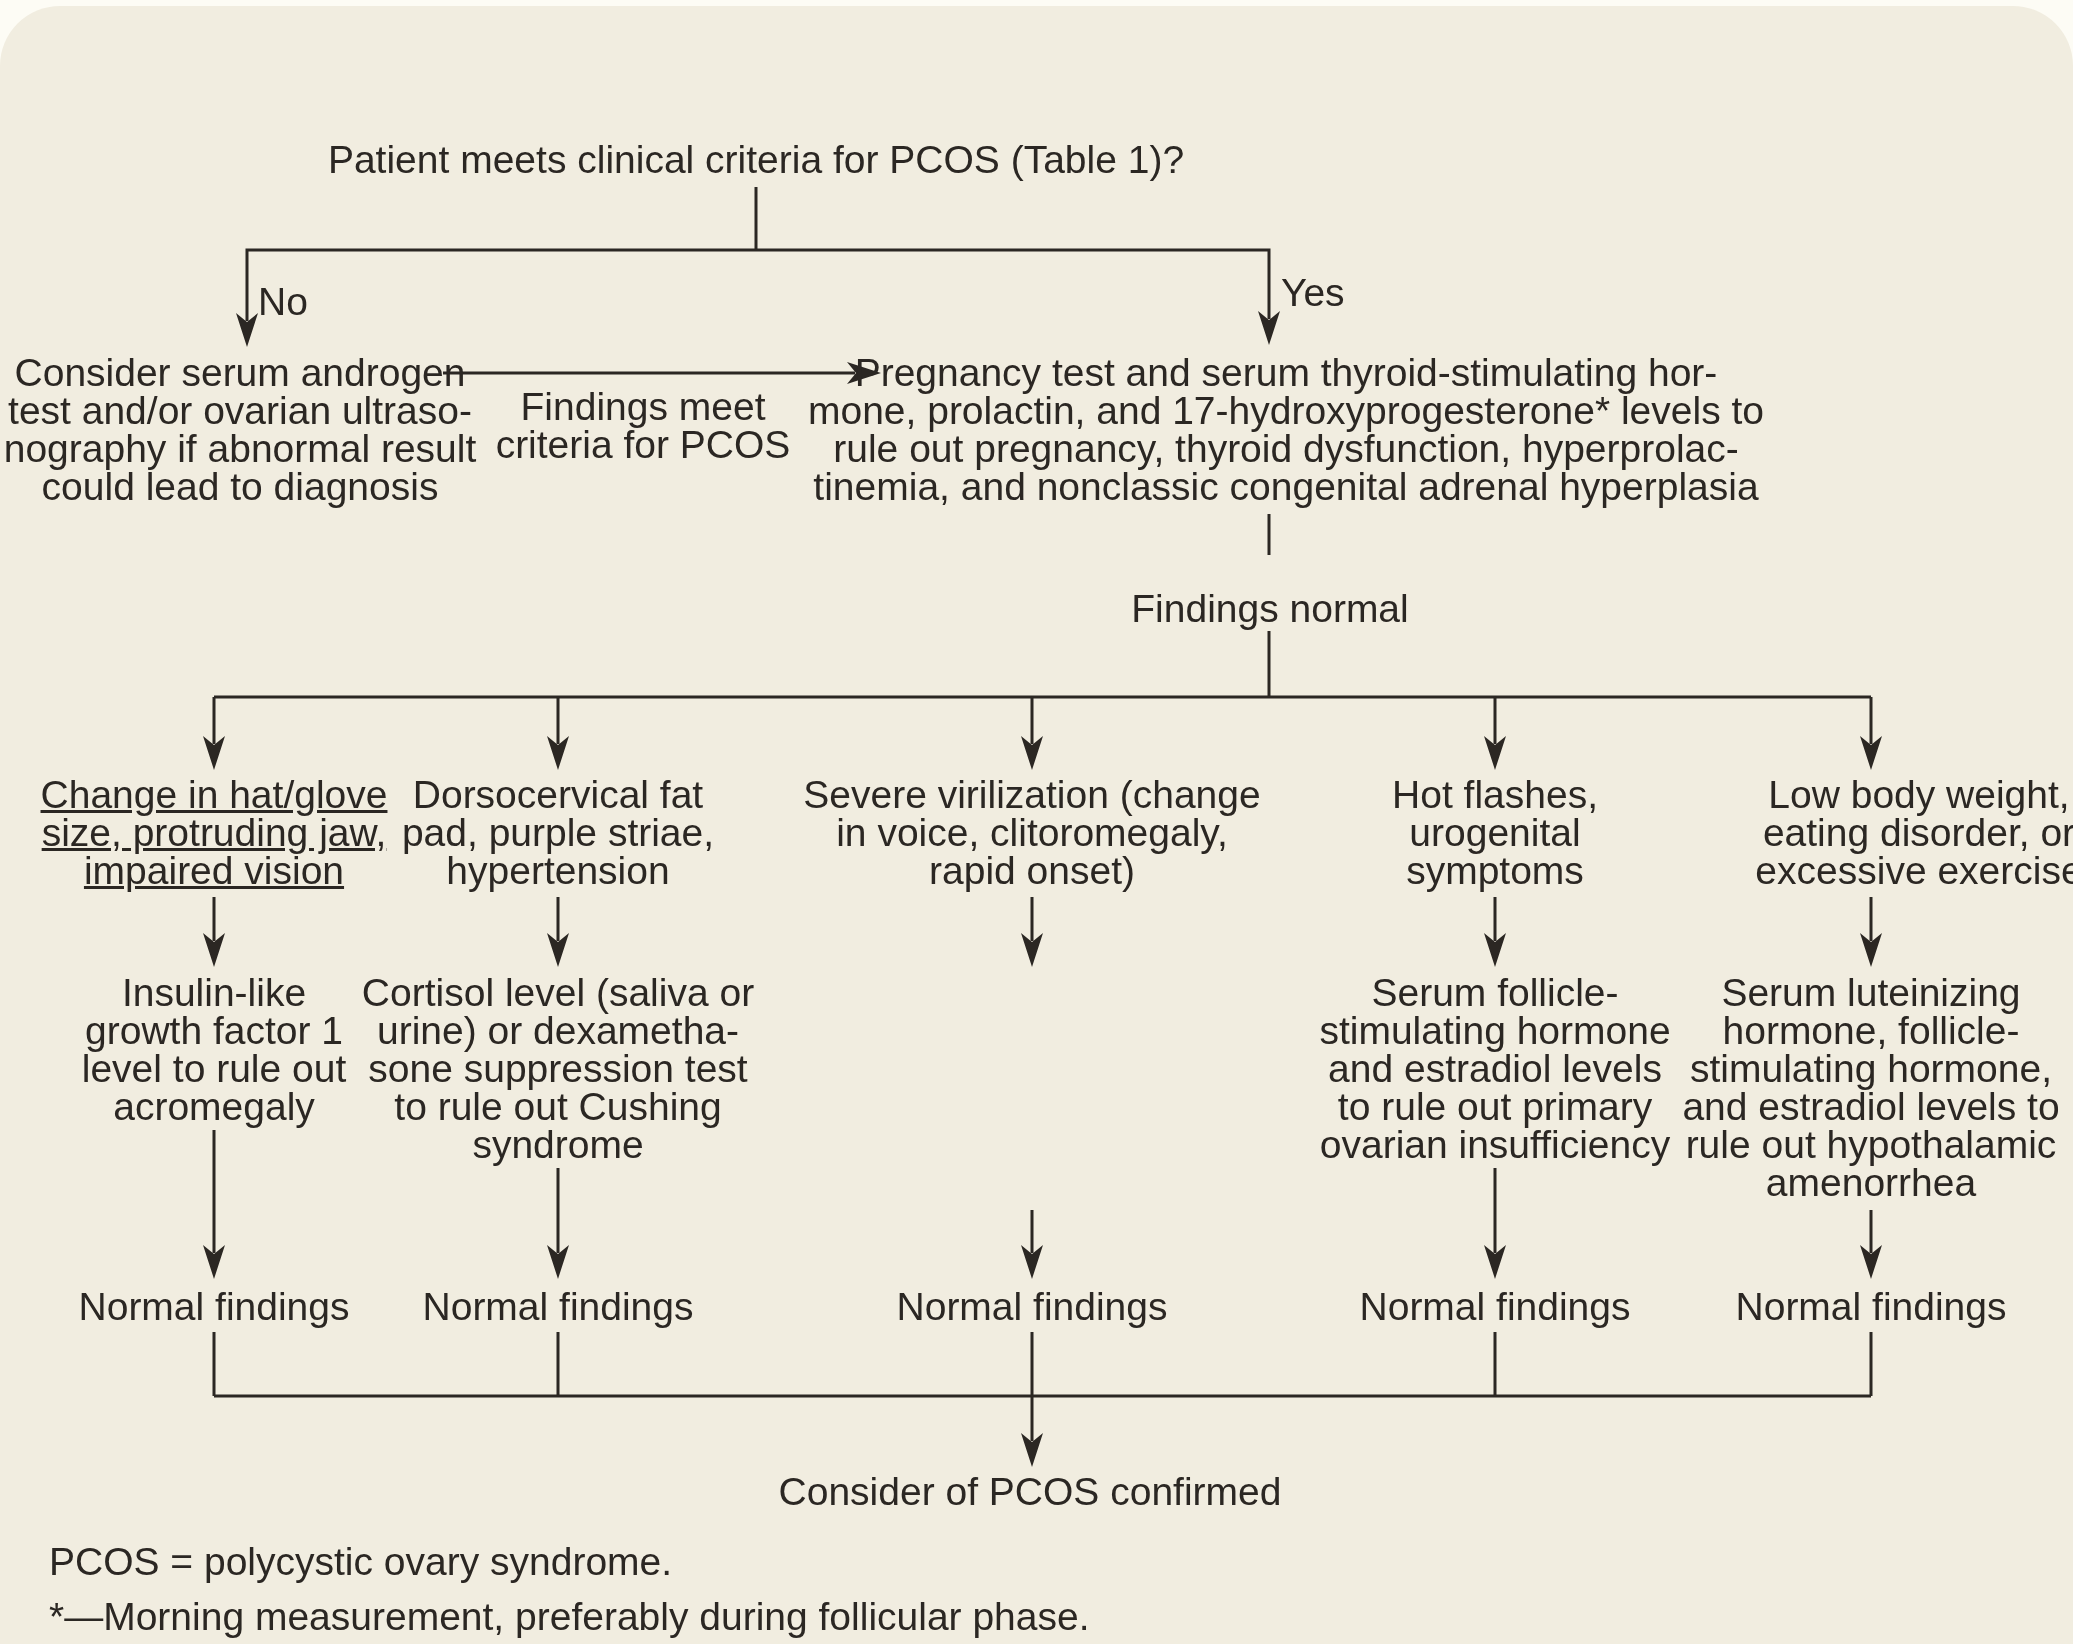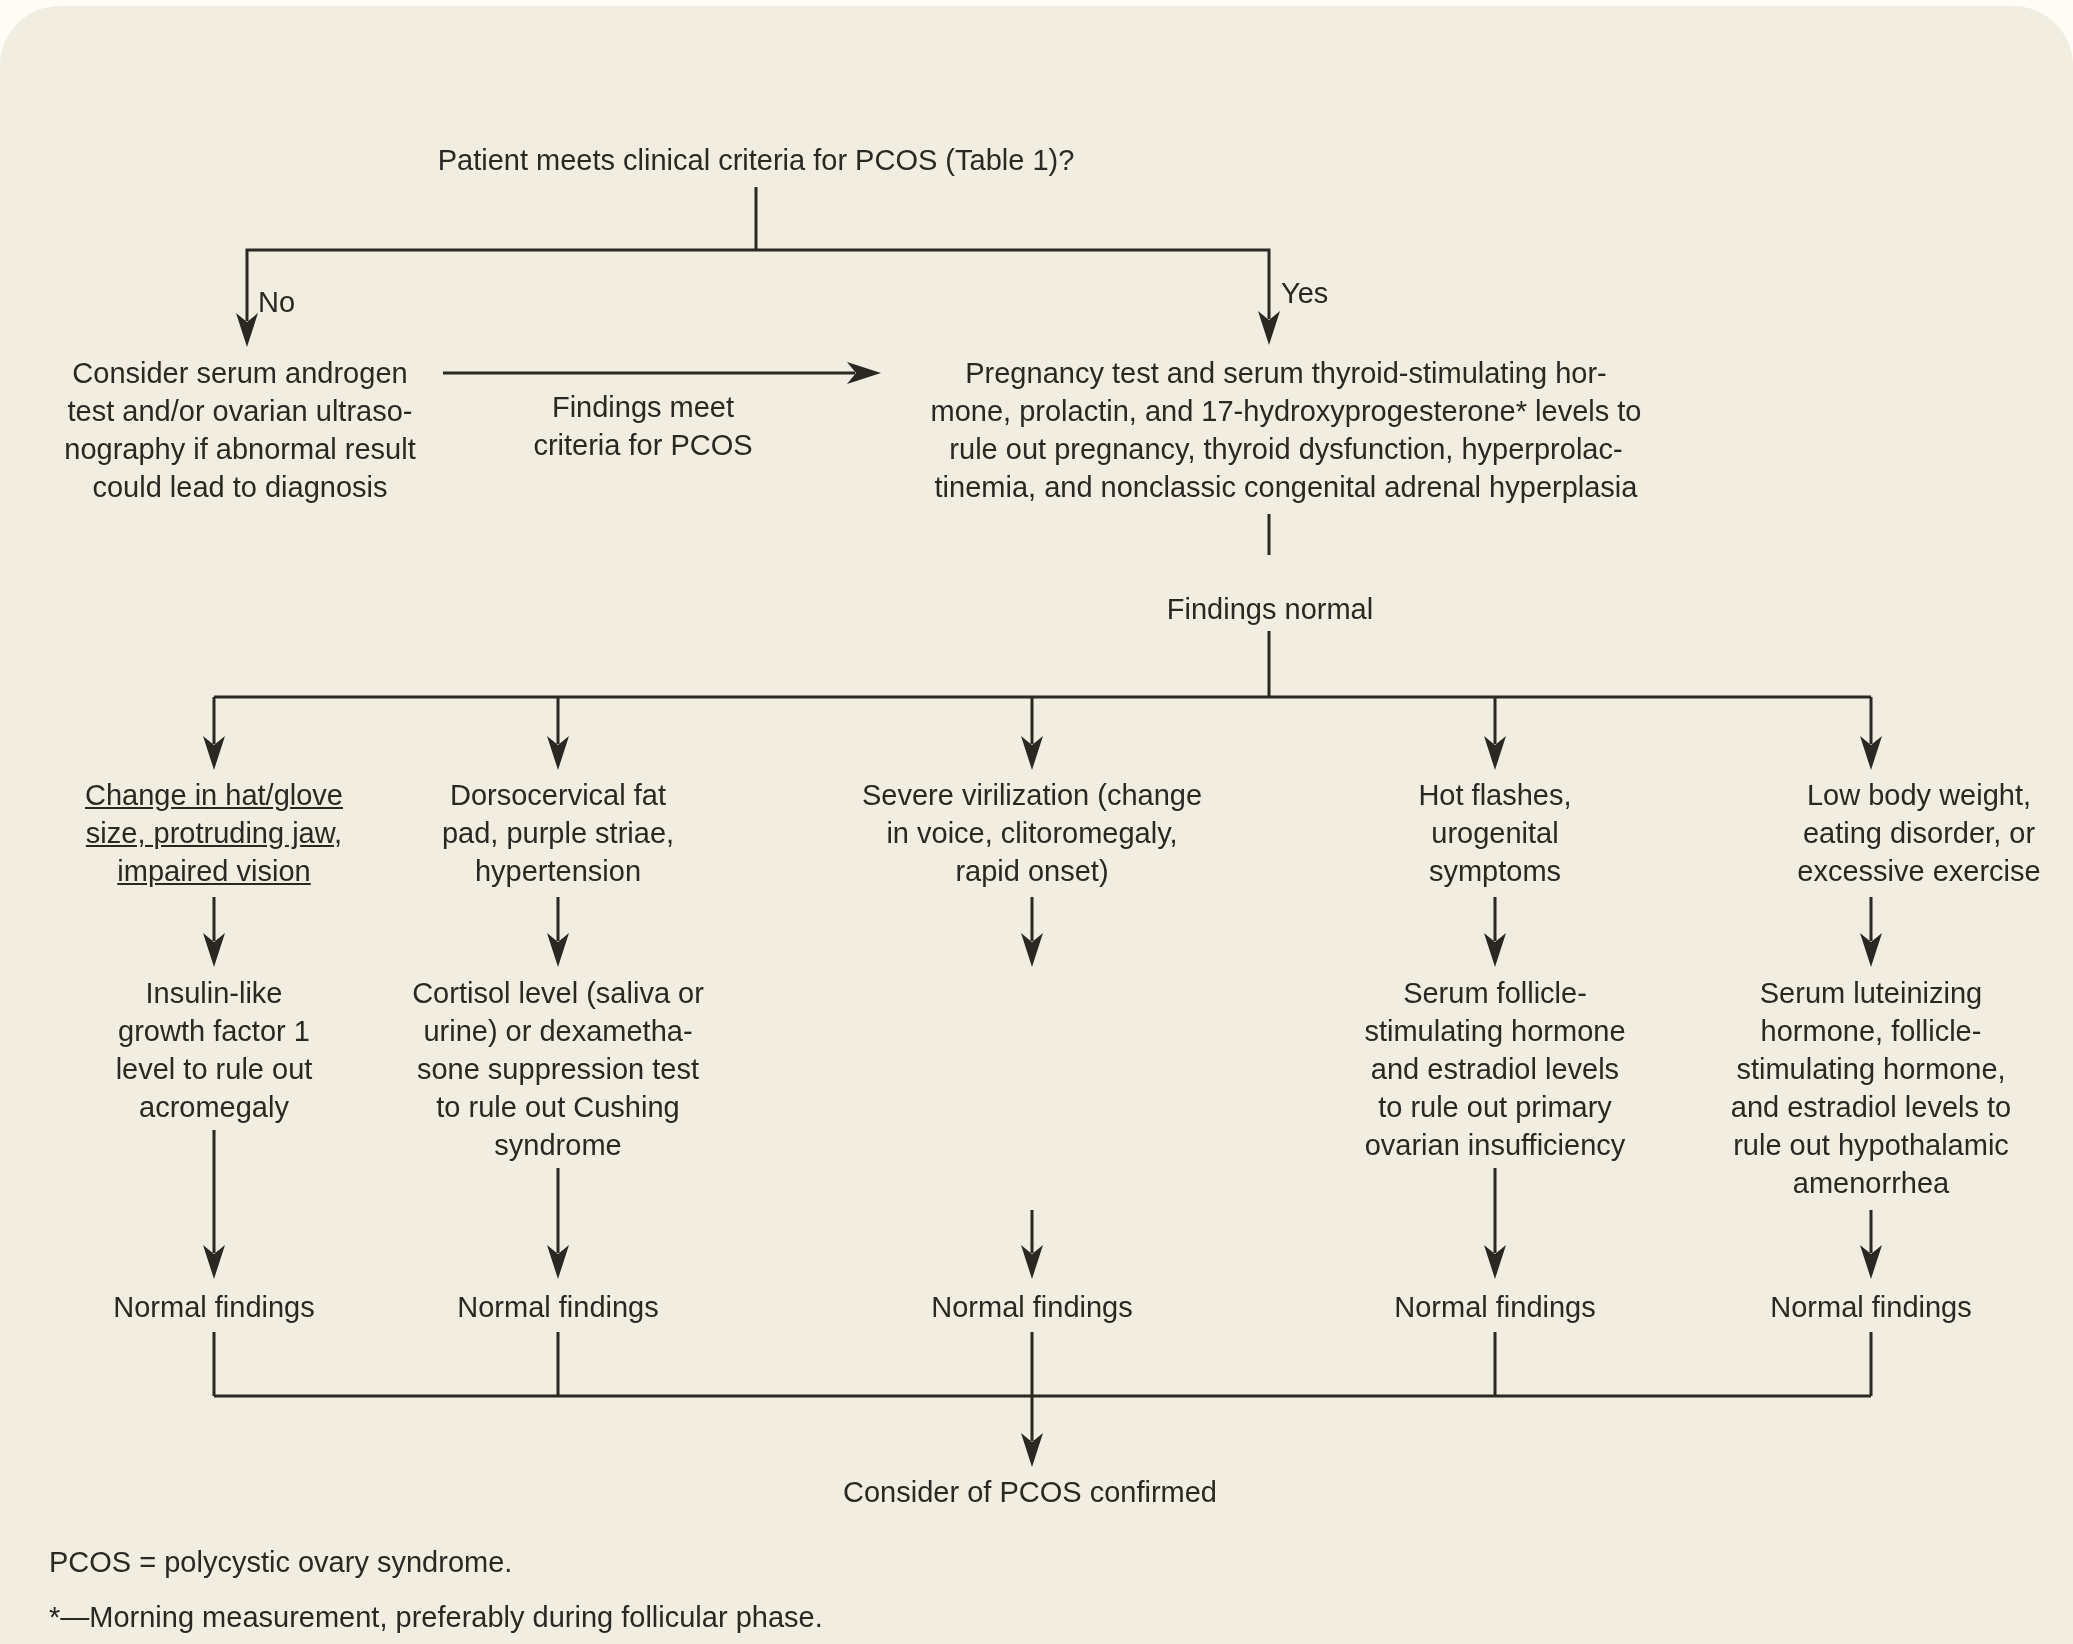--- a/index.html
+++ b/index.html
@@ -10,21 +10,21 @@
     color:var(--ink,#2b2723);
   }
   #panel{
     position:absolute;left:0;right:0;top:6px;bottom:-64px;
     background:var(--panel_bg,#f1ede0);
     border-radius:60px;
   }
   svg.connectors{position:absolute;left:0;top:0;}
   .txt{
     position:absolute;white-space:pre;text-align:center;
-    font-size:29px;line-height:38px;
+    font-size:39px;line-height:38px;
     transform:translateX(-50%);
   }
   .txt.left{transform:none;text-align:left;}
 </style>
 </head>
 <body style="--page_bg: #fdfcf5; --panel_bg: #f1ede0; --ink: #2b2723;">
 
 <div id="screen" style="--page_bg: #fdfcf5; --panel_bg: #f1ede0; --ink: #2b2723;">
   <div id="panel"></div>
 

